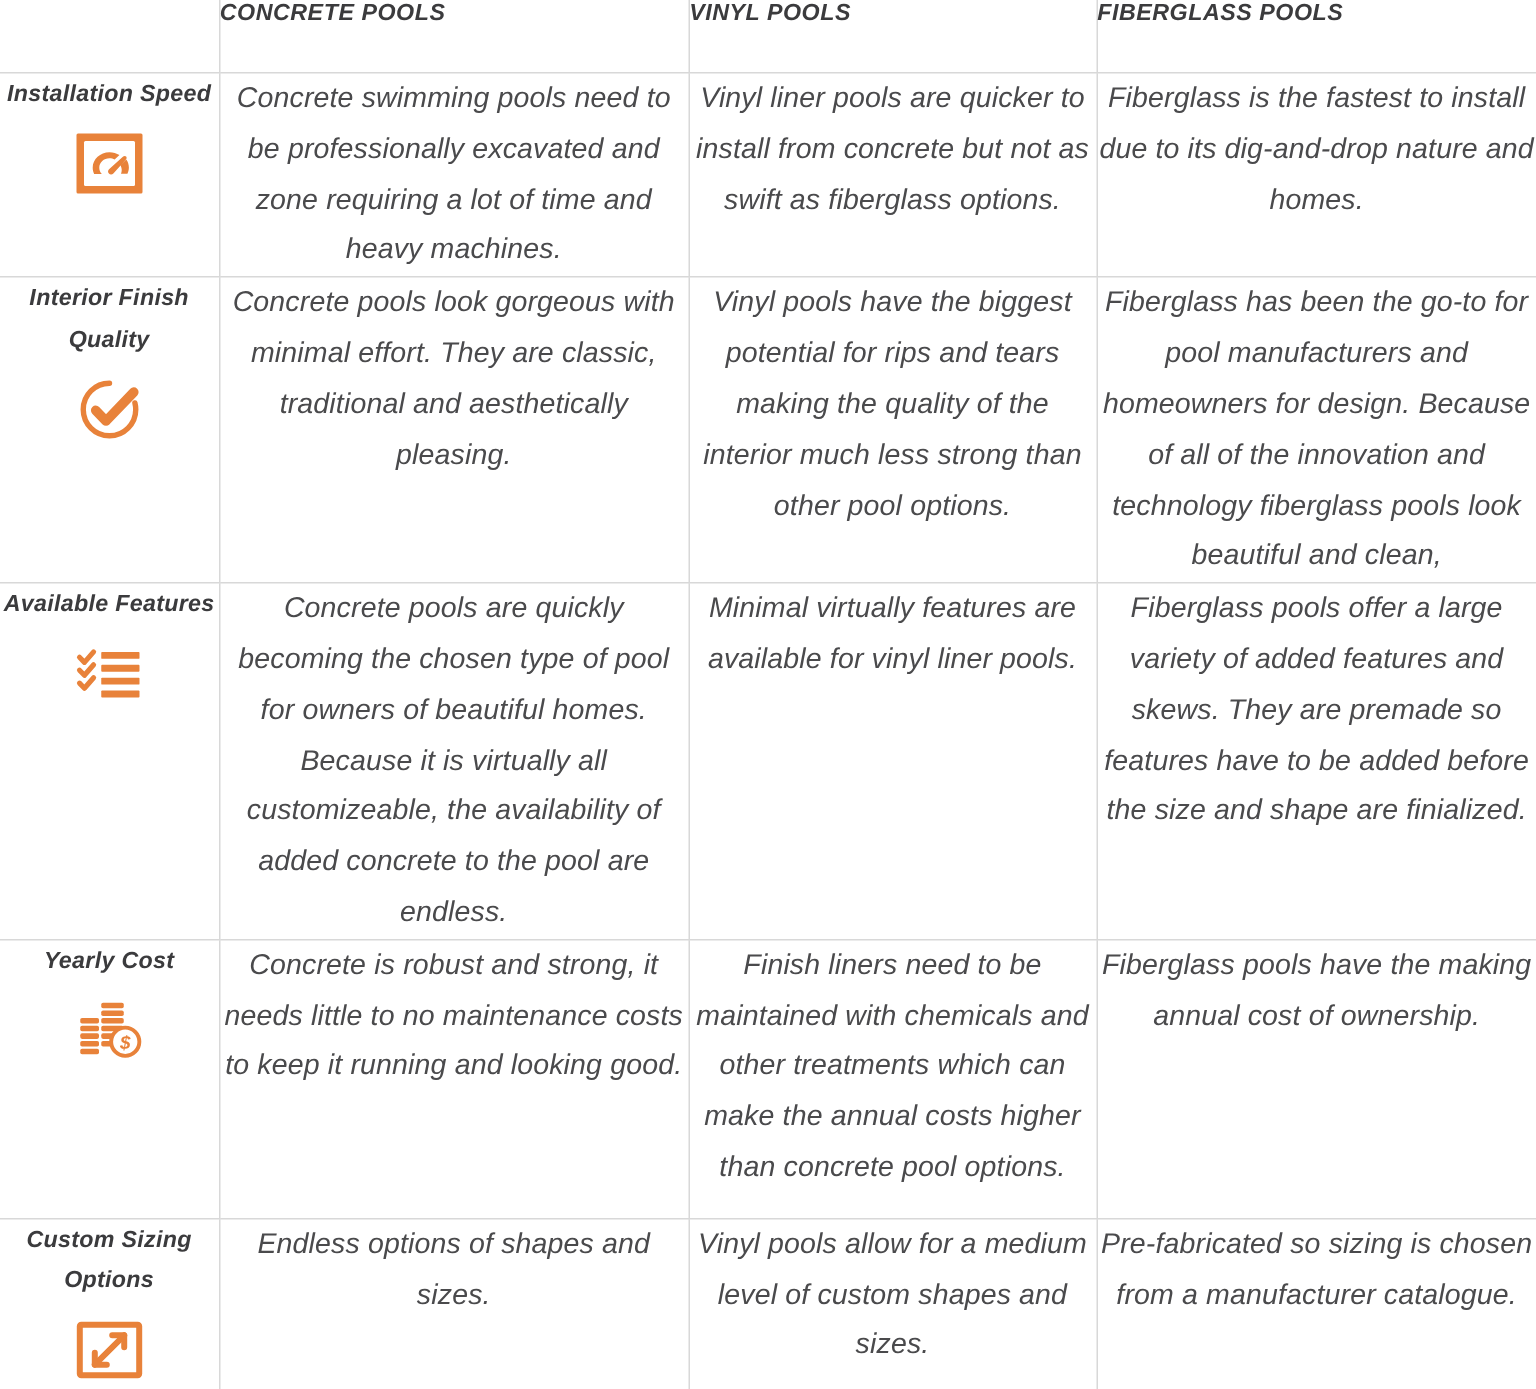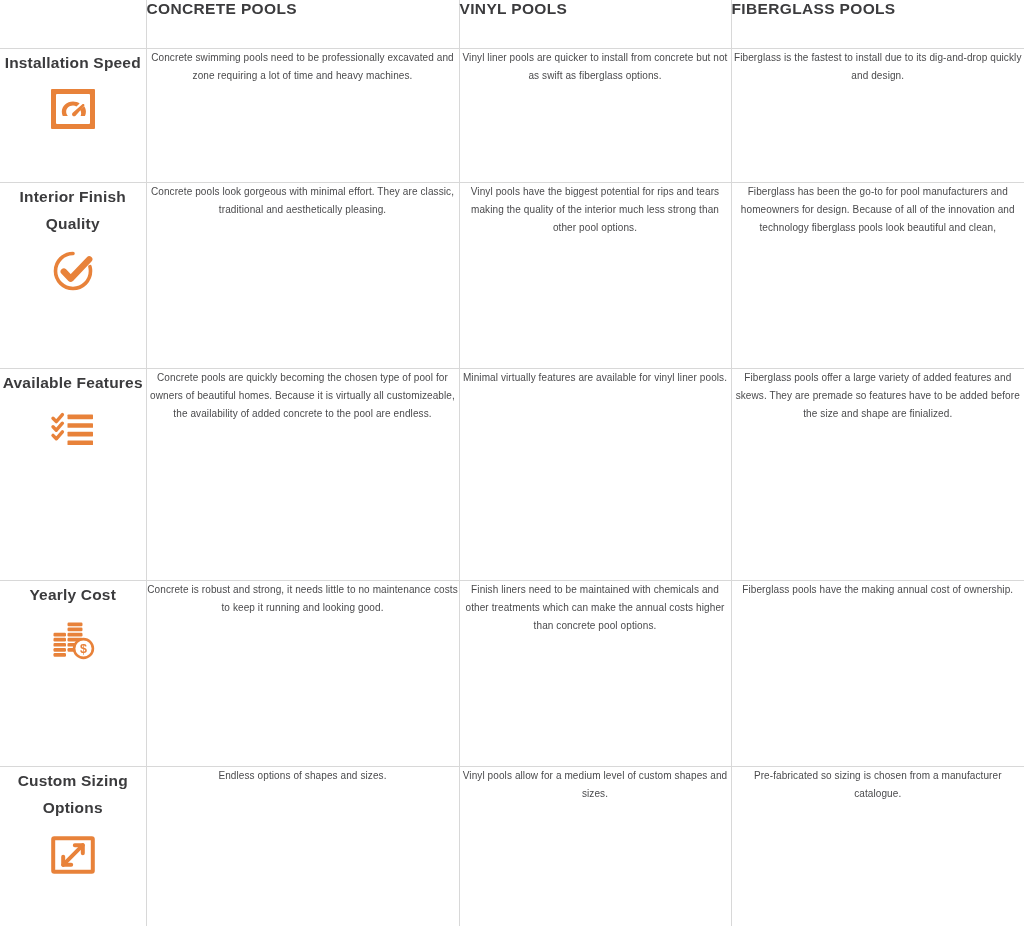--- a/index.html
+++ b/index.html
@@ -22,20 +22,21 @@
     table-layout: fixed;
   }
 
   .comparison-table td,
   .comparison-table th {
     border-right: 1px solid #d8d8d8;
     border-bottom: 1px solid #d8d8d8;
     vertical-align: top;
     padding: 0;
     background: #ffffff;
+    font-style: italic;
   }
   .comparison-table tr > *:last-child {
     border-right: none;
   }
 
   
   col.c-label { width: 146px; }
   col.c-body  { width: 313px; }
   col.c-body2 { width: 272px; }
   col.c-body3 { width: 293px; }
@@ -70,21 +71,21 @@
   .row-icon {
     margin: 9px auto 0 auto;
     width: 48px;
     height: 48px;
     display: block;
   }
 
   
   .cell {
     text-align: center;
-    font-size: 10px;
+    font-size: 19px;
     line-height: 1.78;
     color: #4a4a4c;
     padding: 17px 16px 12px 16px;
     letter-spacing: 0.1px;
   }
   .cell-2 { padding-left: 14px; padding-right: 14px; }
 
   
   .r-install   > * { height: 133px; }
   .r-interior  > * { height: 185px; }
@@ -120,21 +121,21 @@
         <svg class="row-icon" viewBox="0 0 48 48" aria-hidden="true">
           <rect x="2" y="4" width="44" height="40" rx="1" fill="#e8823a"></rect>
           <rect x="7" y="9" width="34" height="30" rx="1" fill="#ffffff"></rect>
           <path d="M24 16.5c-6.2 0-11.2 4.6-11.2 10.3 0 1.5 .35 2.9 .98 4.2h5.1c-1.05-1.1-1.7-2.6-1.7-4.2 0-3.45 3.05-6.25 6.82-6.25 1.25 0 2.43 .31 3.44 .85l3.2-3.0c-1.9-1.2-4.2-1.9-6.64-1.9z" fill="#e8823a"></path>
           <path d="M33.1 19.4l-9.4 8.4c-.85 .8-.9 2.1-.1 2.9 .8 .82 2.15 .78 2.98-.06l8.4-9.3c.55-.6 .6-1.5 .1-2.0-.5-.5-1.4-.45-1.98 .06z" fill="#e8823a"></path>
           <path d="M35.2 21.3l-4.0 3.7c.6 1.0 .95 2.15 .95 3.35 0 .9-.18 1.75-.5 2.55h4.3c.62-1.3 .97-2.7 .97-4.2 0-1.95-.62-3.8-1.72-5.4z" fill="#e8823a"></path>
         </svg>
       </td>
       <td class="cell">Concrete swimming pools need to be professionally excavated and zone requiring a lot of time and heavy machines.</td>
       <td class="cell cell-2">Vinyl liner pools are quicker to install from concrete but not as swift as fiberglass options.</td>
-      <td class="cell cell-2">Fiberglass is the fastest to install due to its dig-and-drop quickly and design.</td>
+      <td class="cell cell-2">Fiberglass is the fastest to install due to its dig-and-drop nature and homes.</td>
     </tr>
 
     <tr class="r-interior">
       <td class="row-label">
         <div class="row-label-text">Interior Finish Quality</div>
         <svg class="row-icon" viewBox="0 0 48 48" aria-hidden="true">
           <path d="M24 6.5c-9.66 0-17.5 7.84-17.5 17.5S14.34 41.5 24 41.5 41.5 33.66 41.5 24c0-1.5-.19-2.96-.55-4.35" fill="none" stroke="#e8823a" stroke-width="3.6" stroke-linecap="round"></path>
           <path d="M14.8 24.6l6.9 7.1L40.2 12.4" fill="none" stroke="#e8823a" stroke-width="6.4" stroke-linecap="round" stroke-linejoin="round"></path>
         </svg>
       </td>

